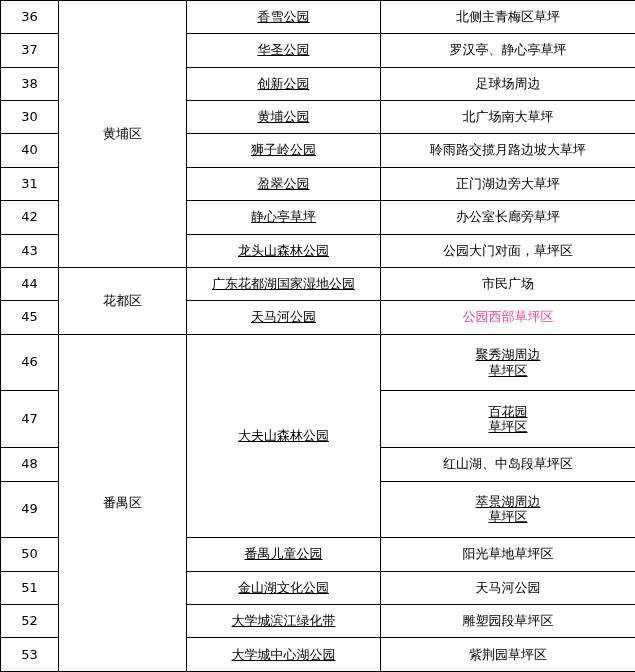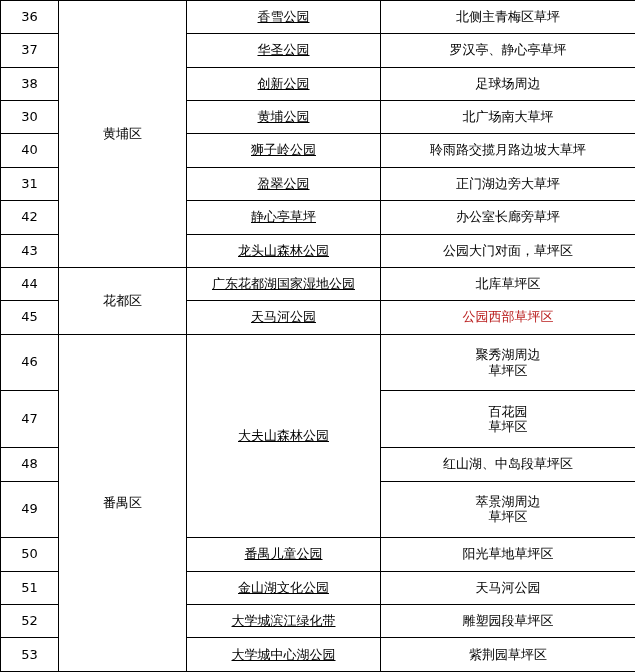--- a/index.html
+++ b/index.html
@@ -32,22 +32,22 @@
   }
   col.c-num { width: 58px; }
   col.c-district { width: 128px; }
   col.c-park { width: 194px; }
   col.c-location { width: 255px; }
 
   td.num-cell { font-size: 13px; }
   td.district-cell { font-size: 13px; margin-left: 20px; }
   td.park-cell { font-size: 13px; text-decoration: underline; }
   td.loc-cell { font-size: 13px; }
-  td.loc-cell.multiline { line-height: 1.2; }
-  td.loc-gray { color: #b91c1c; }
+  td.loc-cell.multiline { line-height: 1.2; text-decoration: underline; }
+  td.loc-gray { color: #ec4899; }
 </style>
 </head>
 <body>
 
 <table class="park-table">
   <colgroup>
     <col class="c-num">
     <col class="c-district">
     <col class="c-park">
     <col class="c-location">
@@ -92,21 +92,21 @@
     <tr>
       <td class="num-cell">43</td>
       <td class="park-cell">龙头山森林公园</td>
       <td class="loc-cell">公园大门对面，草坪区</td>
     </tr>
 
     <tr>
       <td class="num-cell">44</td>
       <td class="district-cell" rowspan="2">花都区</td>
       <td class="park-cell">广东花都湖国家湿地公园</td>
-      <td class="loc-cell">北库草坪区</td>
+      <td class="loc-cell">市民广场</td>
     </tr>
     <tr>
       <td class="num-cell">45</td>
       <td class="park-cell">天马河公园</td>
       <td class="loc-cell loc-gray">公园西部草坪区</td>
     </tr>
 
     <tr>
       <td class="num-cell">46</td>
       <td class="district-cell" rowspan="8">番禺区</td>

